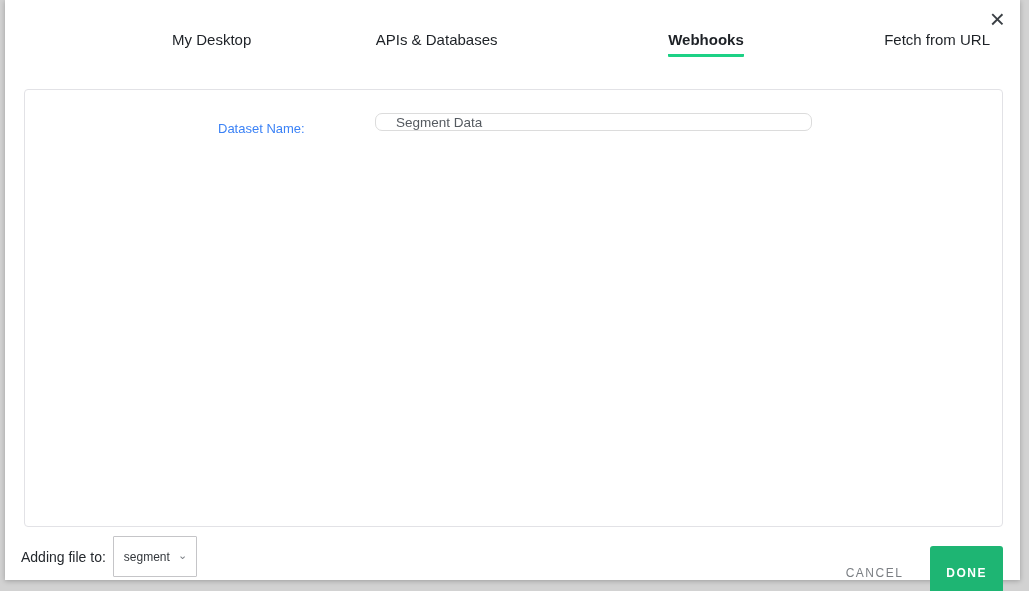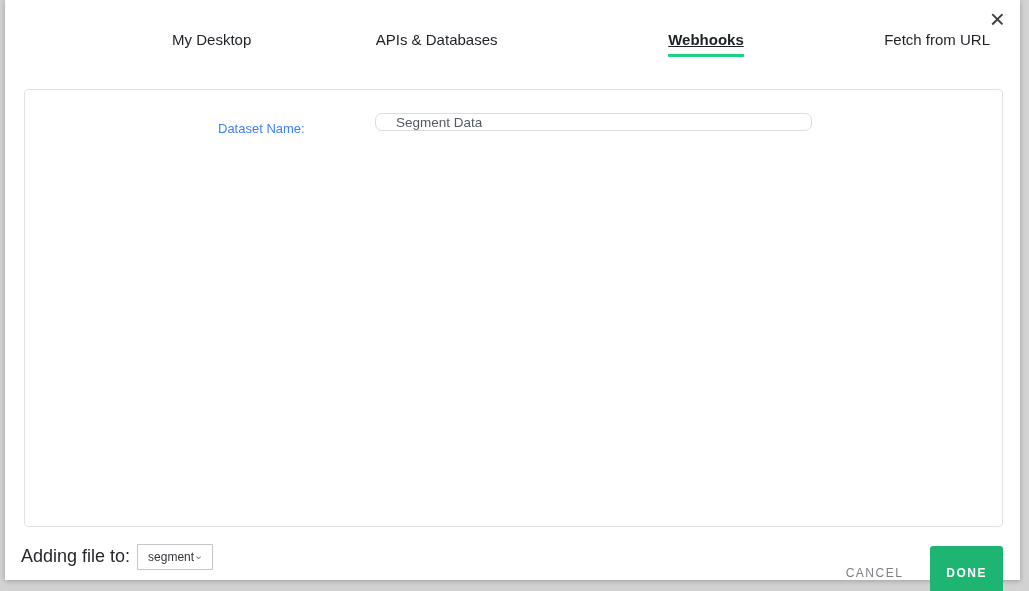--- a/index.html
+++ b/index.html
@@ -41,21 +41,20 @@
     cursor: pointer;
   }
   .tab-label {
     padding-bottom: 6px;
     border-bottom: 3px solid transparent;
     border-radius: 1px;
   }
   .tab.active .tab-label {
     font-weight: bold;
     border-bottom-color: #1dd185;
-    text-decoration: underline;
   }
   .panel {
     position: absolute;
     left: 19px; top: 89px;
     width: 979px; height: 438px;
     background: #ffffff;
     border: 1px solid #e2e2e6;
     border-radius: 4px;
   }
   .dataset-label {
@@ -78,27 +77,28 @@
   }
   .footer-left {
     position: absolute;
     left: 16px; top: 544px;
     height: 25px;
     display: flex;
     align-items: center;
     gap: 7px;
   }
   .adding-label {
-    font-size: 18px;
+    font-size: 14px;
     color: #24282d;
   }
   .folder-select {
     display: flex;
     align-items: center;
-    height: 26px;
+    gap: 8px;
+    height: 41px;
     padding: 0 9px 0 10px;
     background: #fff;
     border: 1px solid #c5c5c8;
     border-radius: 1px;
     font-size: 12px;
     color: #33373c;
     cursor: pointer;
   }
   .chevron {
     font-size: 11px;

